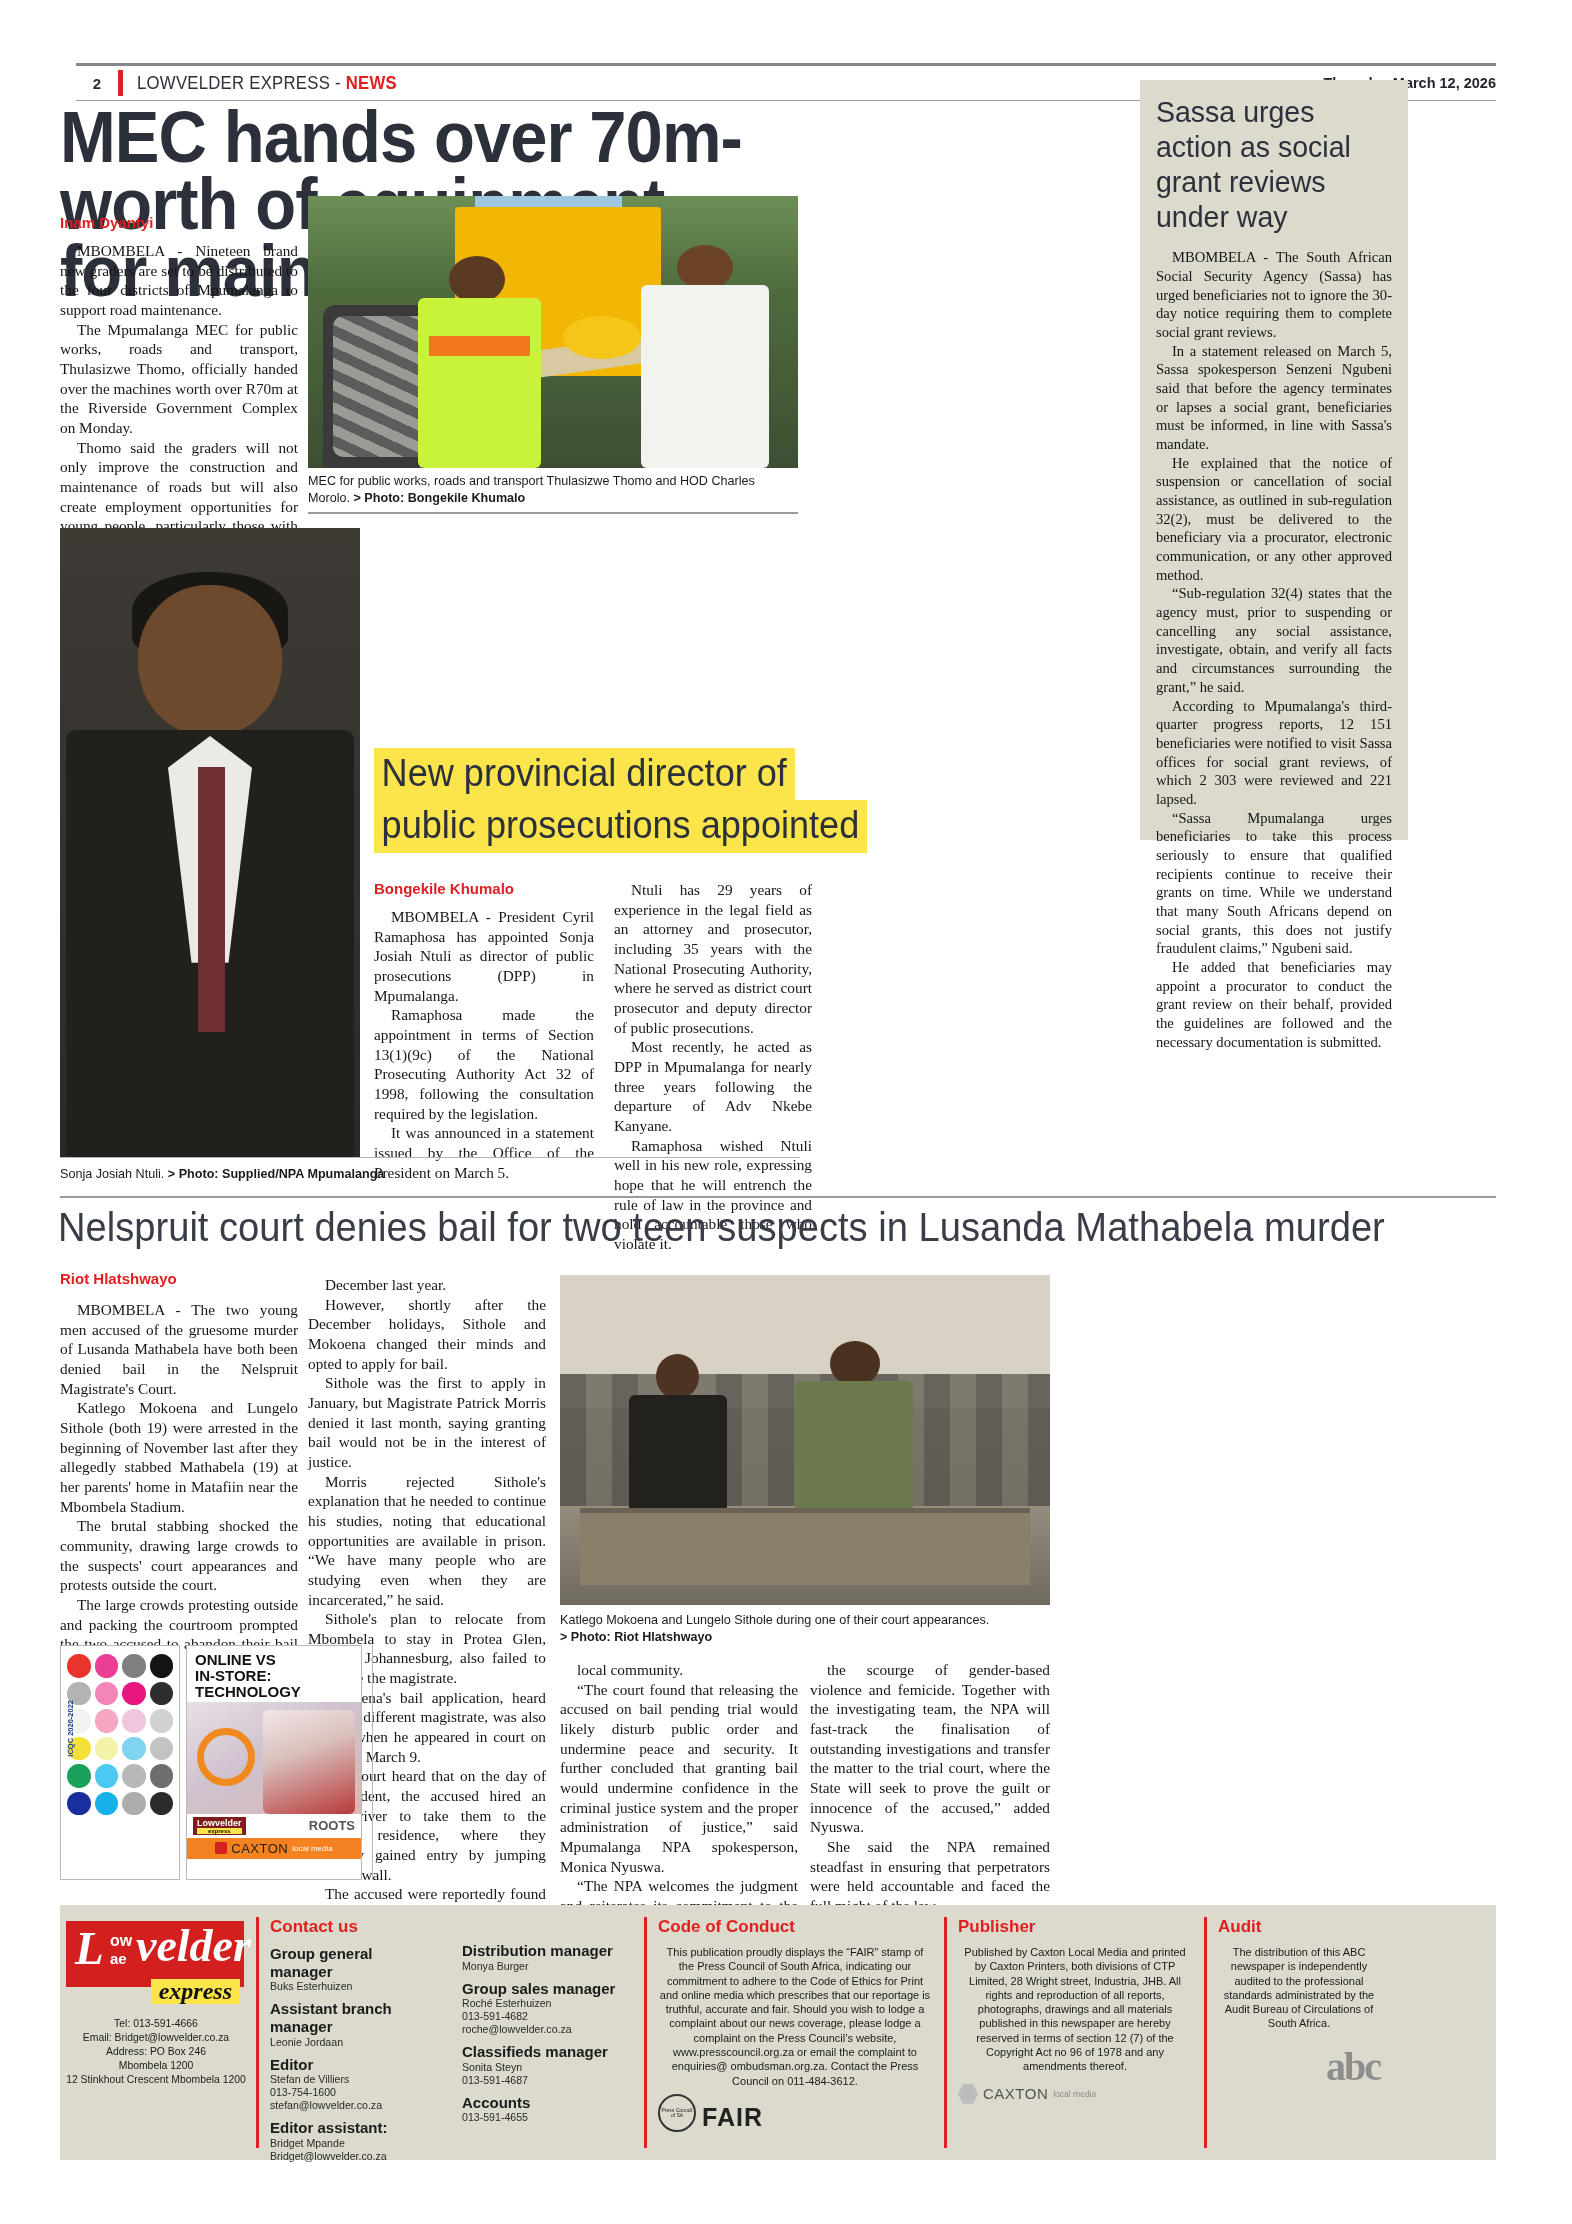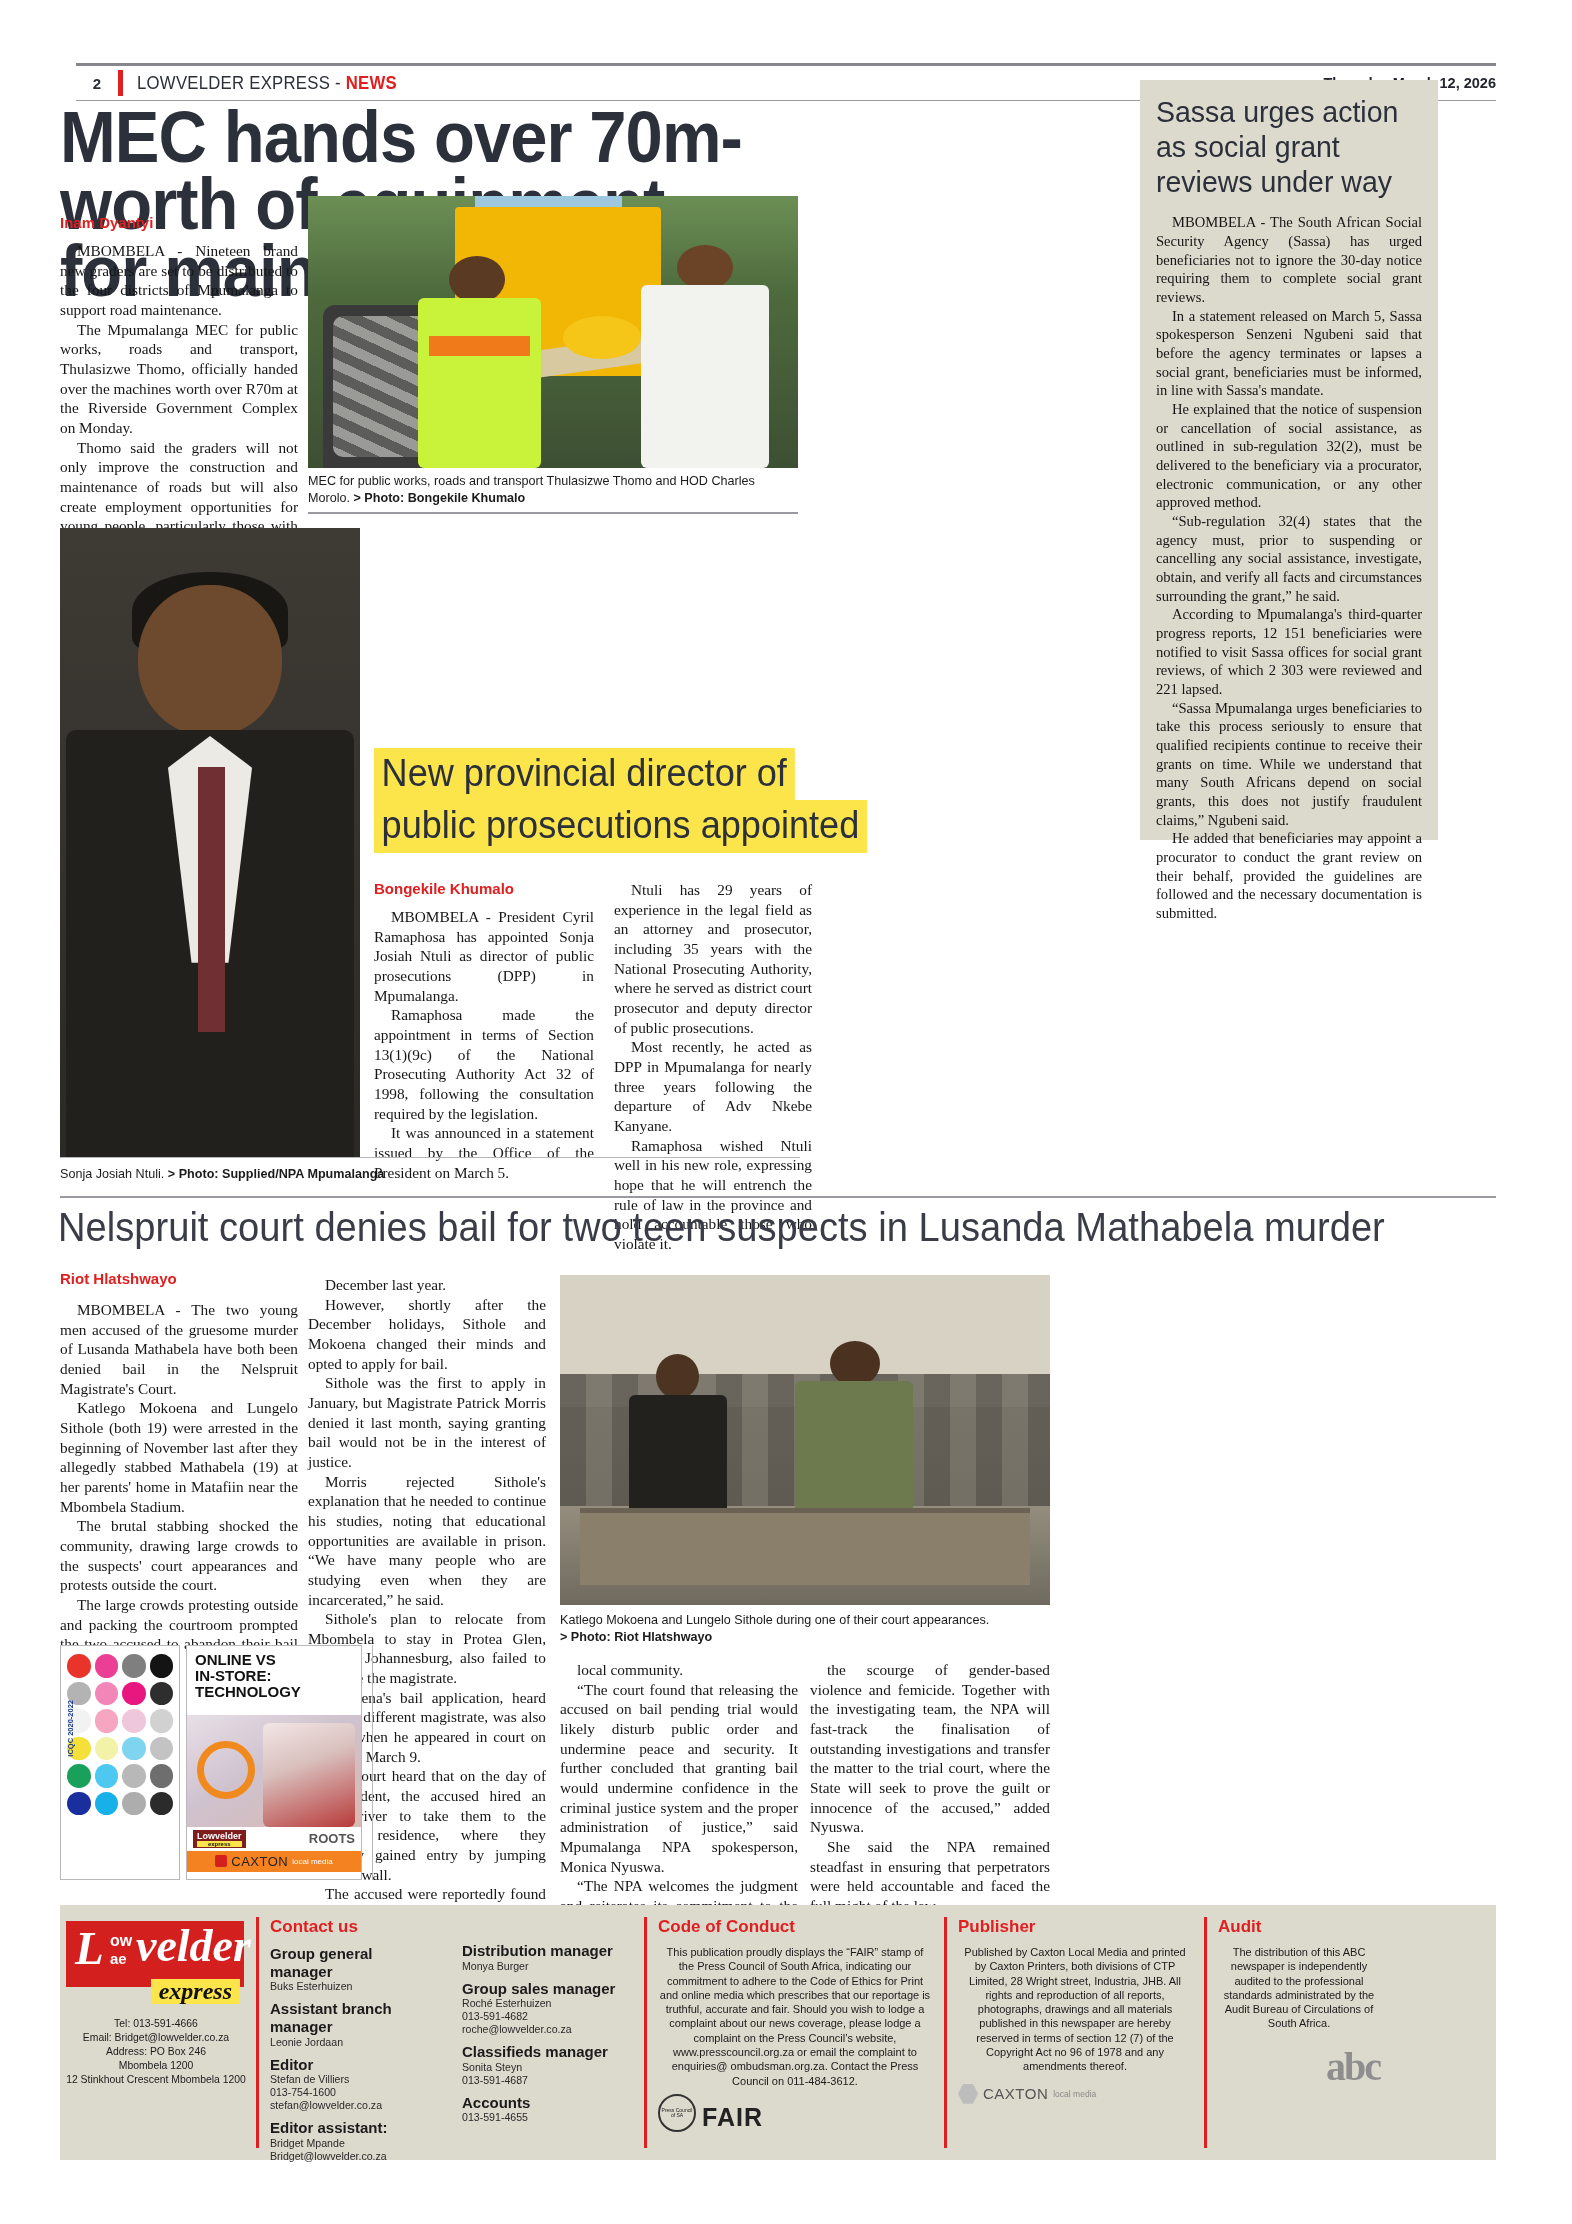--- a/index.html
+++ b/index.html
@@ -39,21 +39,21 @@
   
   .a1-text{position:absolute;left:60px;top:214px;width:238px;}
   .a1-photo{position:absolute;left:308px;top:196px;width:490px;height:272px;
     overflow:hidden;background:#2a2a2a;}
   .cap{font-family:"Liberation Sans",sans-serif;font-size:12.6px;line-height:1.32;color:#1b1b1b;}
   .cap b{font-weight:bold;}
   .a1-cap{position:absolute;left:308px;top:473px;width:490px;}
   .a1-rule{position:absolute;left:308px;top:512px;width:490px;height:2px;background:#9a9aa0;}
 
   
-  .sassa{position:absolute;left:1140px;top:80px;width:298px;height:760px;
+  .sassa{position:absolute;left:1140px;top:80px;width:268px;height:760px;
     background:#dcd9cd;padding:14px 16px 0 16px;box-sizing:border-box;}
   .sassa-hl{font-family:"Liberation Sans Narrow","Liberation Sans",sans-serif;
     font-size:30px;line-height:1.17;color:#2c303a;font-weight:normal;
     transform:scaleX(.95);transform-origin:left top;margin-bottom:14px;}
   .sassa-body{font-family:"Liberation Serif",serif;font-size:14.6px;line-height:1.28;
     color:#161616;text-align:justify;}
   .sassa-body p{margin:0;text-indent:16px;}
 
   
   .a2-photo{position:absolute;left:60px;top:528px;width:300px;height:630px;
@@ -88,21 +88,21 @@
   
   .ad-colorbar{position:absolute;left:60px;top:1645px;width:120px;height:235px;
     border:1px solid #b9b9bc;box-sizing:border-box;background:#fff;}
   .ad-instore{position:absolute;left:186px;top:1645px;width:176px;height:235px;
     border:1px solid #b9b9bc;box-sizing:border-box;background:#fff;overflow:hidden;}
   .ad-rule-v{position:absolute;left:372px;top:1645px;width:1px;height:235px;background:#b9b9bc;}
 
   .swatch-grid{display:grid;grid-template-columns:repeat(4,1fr);gap:4px;padding:8px 6px;}
   .sw{width:100%;padding-top:100%;border-radius:50%;}
 
-  .instore-top{background:#fff;padding:6px 8px 15px 8px;}
+  .instore-top{background:#fff;padding:6px 8px 2px 8px;}
   .instore-title{font-family:"Liberation Sans",sans-serif;font-weight:bold;
     font-size:15px;line-height:1.06;color:#111;}
   .instore-img{height:112px;background:linear-gradient(150deg,#e8dfe6 0%,#cfc2cf 45%,#d9b8b0 100%);position:relative;overflow:hidden;}
   .instore-ring{position:absolute;left:10px;top:26px;width:44px;height:44px;border:7px solid #f08a1e;border-radius:50%;}
   .instore-person{position:absolute;right:6px;top:8px;width:92px;height:104px;
     background:linear-gradient(160deg,#f2e6e6 0%,#d9c0bd 40%,#b83a3a 100%);border-radius:6px;}
   .instore-brands{display:flex;align-items:center;justify-content:space-between;padding:3px 6px;}
   .mini-lv{background:#7f1d1d;color:#fff;font-family:"Liberation Sans",sans-serif;
     font-weight:bold;font-size:9px;padding:1px 4px;}
   .mini-lv i{display:block;background:#fce44b;color:#111;font-style:normal;font-size:6px;text-align:center;}

